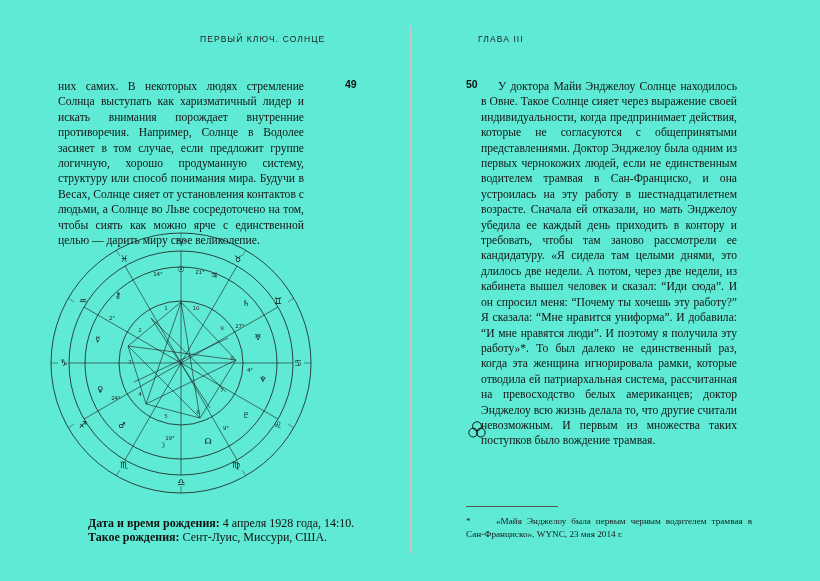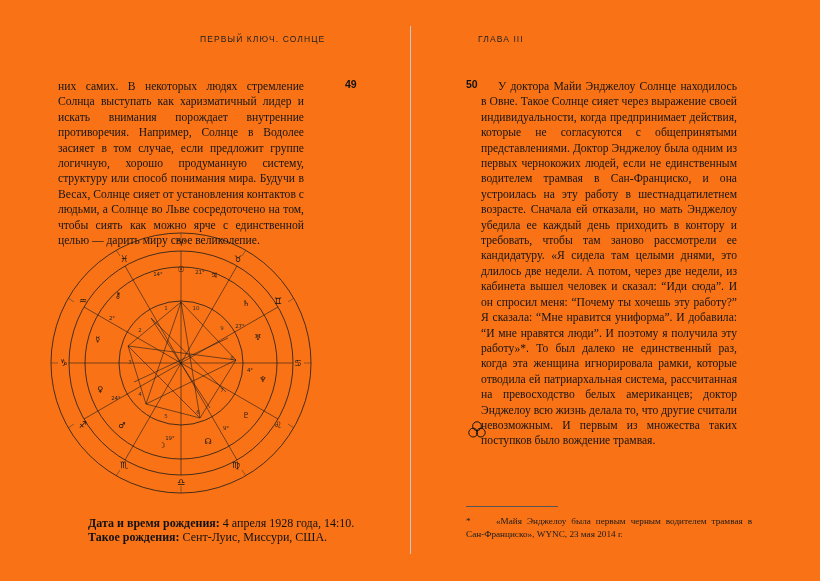--- a/index.html
+++ b/index.html
@@ -4,21 +4,21 @@
 <style>
   html, body {
     margin: 0;
     padding: 0;
     background: #ffffff;
   }
   .page {
     position: relative;
     width: 820px;
     height: 581px;
-    background: #f97316;
+    background: #5eead4;
     font-family: "Liberation Serif", serif;
     color: #1a1a1a;
     overflow: hidden;
   }
   .spread-divider {
     position: absolute;
     left: 410px;
     top: 26px;
     width: 1px;
     height: 528px;

